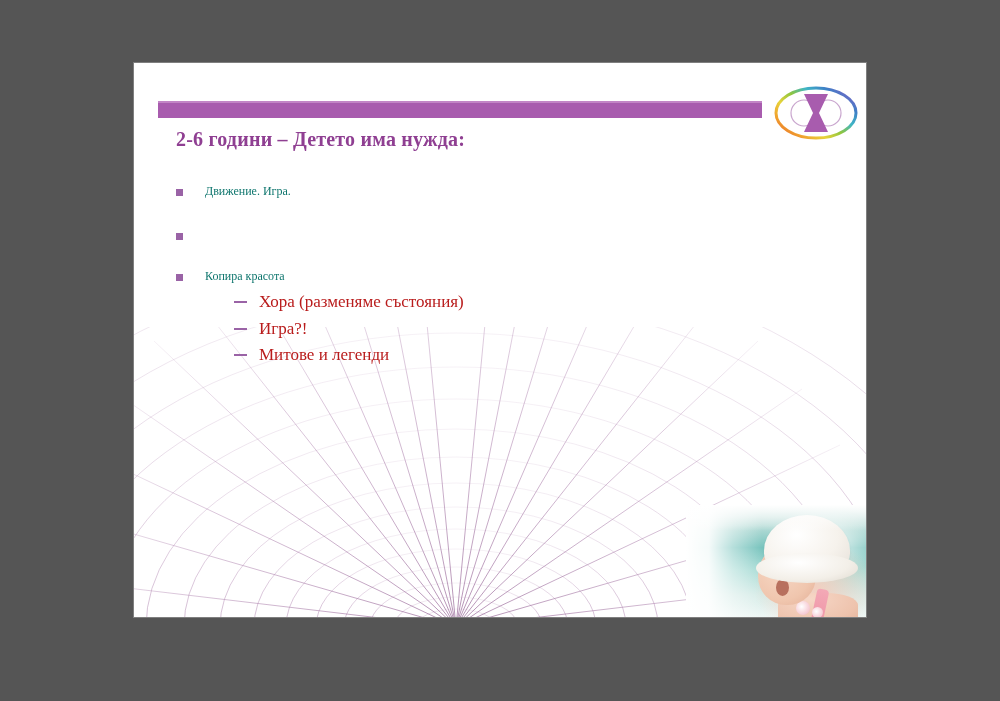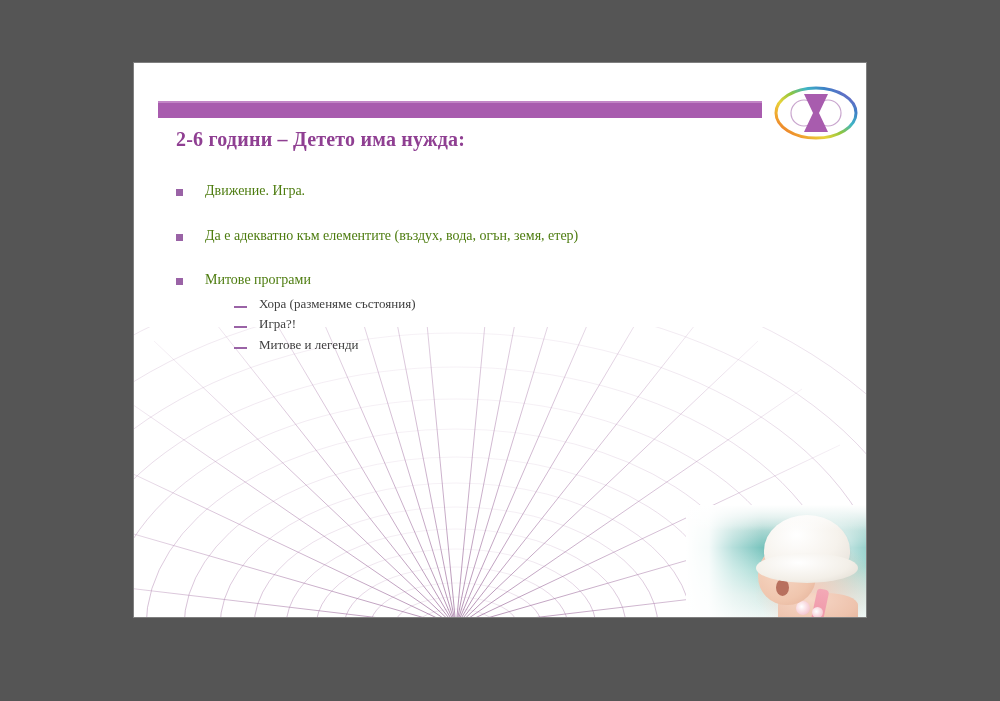--- a/index.html
+++ b/index.html
@@ -190,22 +190,22 @@
   .bullet-mark {
     flex: 0 0 auto;
     width: 7px;
     height: 7px;
     background: #9a63a6;
     margin-top: 8px;
     margin-right: 22px;
   }
   .bullet-text {
     font-family: "Liberation Serif", "DejaVu Serif", serif;
-    font-size: 14px;
-    color: #4d7c0f;
+    font-size: 12px;
+    color: #0f766e;
     line-height: 1.25;
     white-space: nowrap;
   }
 
   .sub-list {
     margin-top: 6px;
     margin-left: 29px;
   }
   .sub-row {
     display: flex;
@@ -216,22 +216,22 @@
   .sub-mark {
     flex: 0 0 auto;
     width: 13px;
     height: 2px;
     background: #9a63a6;
     margin-top: 11px;
     margin-right: 12px;
   }
   .sub-text {
     font-family: "Liberation Serif", "DejaVu Serif", serif;
-    font-size: 13px;
-    color: #404040;
+    font-size: 17px;
+    color: #b91c1c;
     line-height: 1.45;
     white-space: nowrap;
   }
 
   .content-layer { position: absolute; inset: 0; }
 </style>
 </head>
 <body>
 
 <div id="screen">
@@ -339,29 +339,26 @@
         <div class="bullet-row">
           <span class="bullet-mark"></span>
           <div>
             <span class="bullet-text">Движение. Игра.</span>
           </div>
         </div>
 
 
         <div class="bullet-row">
           <span class="bullet-mark"></span>
-          <div>
-            <span class="bullet-text">Да е адекватно към елементите (въздух, вода, огън, земя, етер)</span>
-          </div>
         </div>
 
         <div class="bullet-row">
           <span class="bullet-mark"></span>
           <div>
-            <span class="bullet-text">Митове програми</span>
+            <span class="bullet-text">Копира красота</span>
             <div class="sub-list">
               <div class="sub-row">
                 <span class="sub-mark"></span>
                 <span class="sub-text">Хора (разменяме състояния)</span>
               </div>
               <div class="sub-row">
                 <span class="sub-mark"></span>
                 <span class="sub-text">Игра?!</span>
               </div>
               <div class="sub-row">

